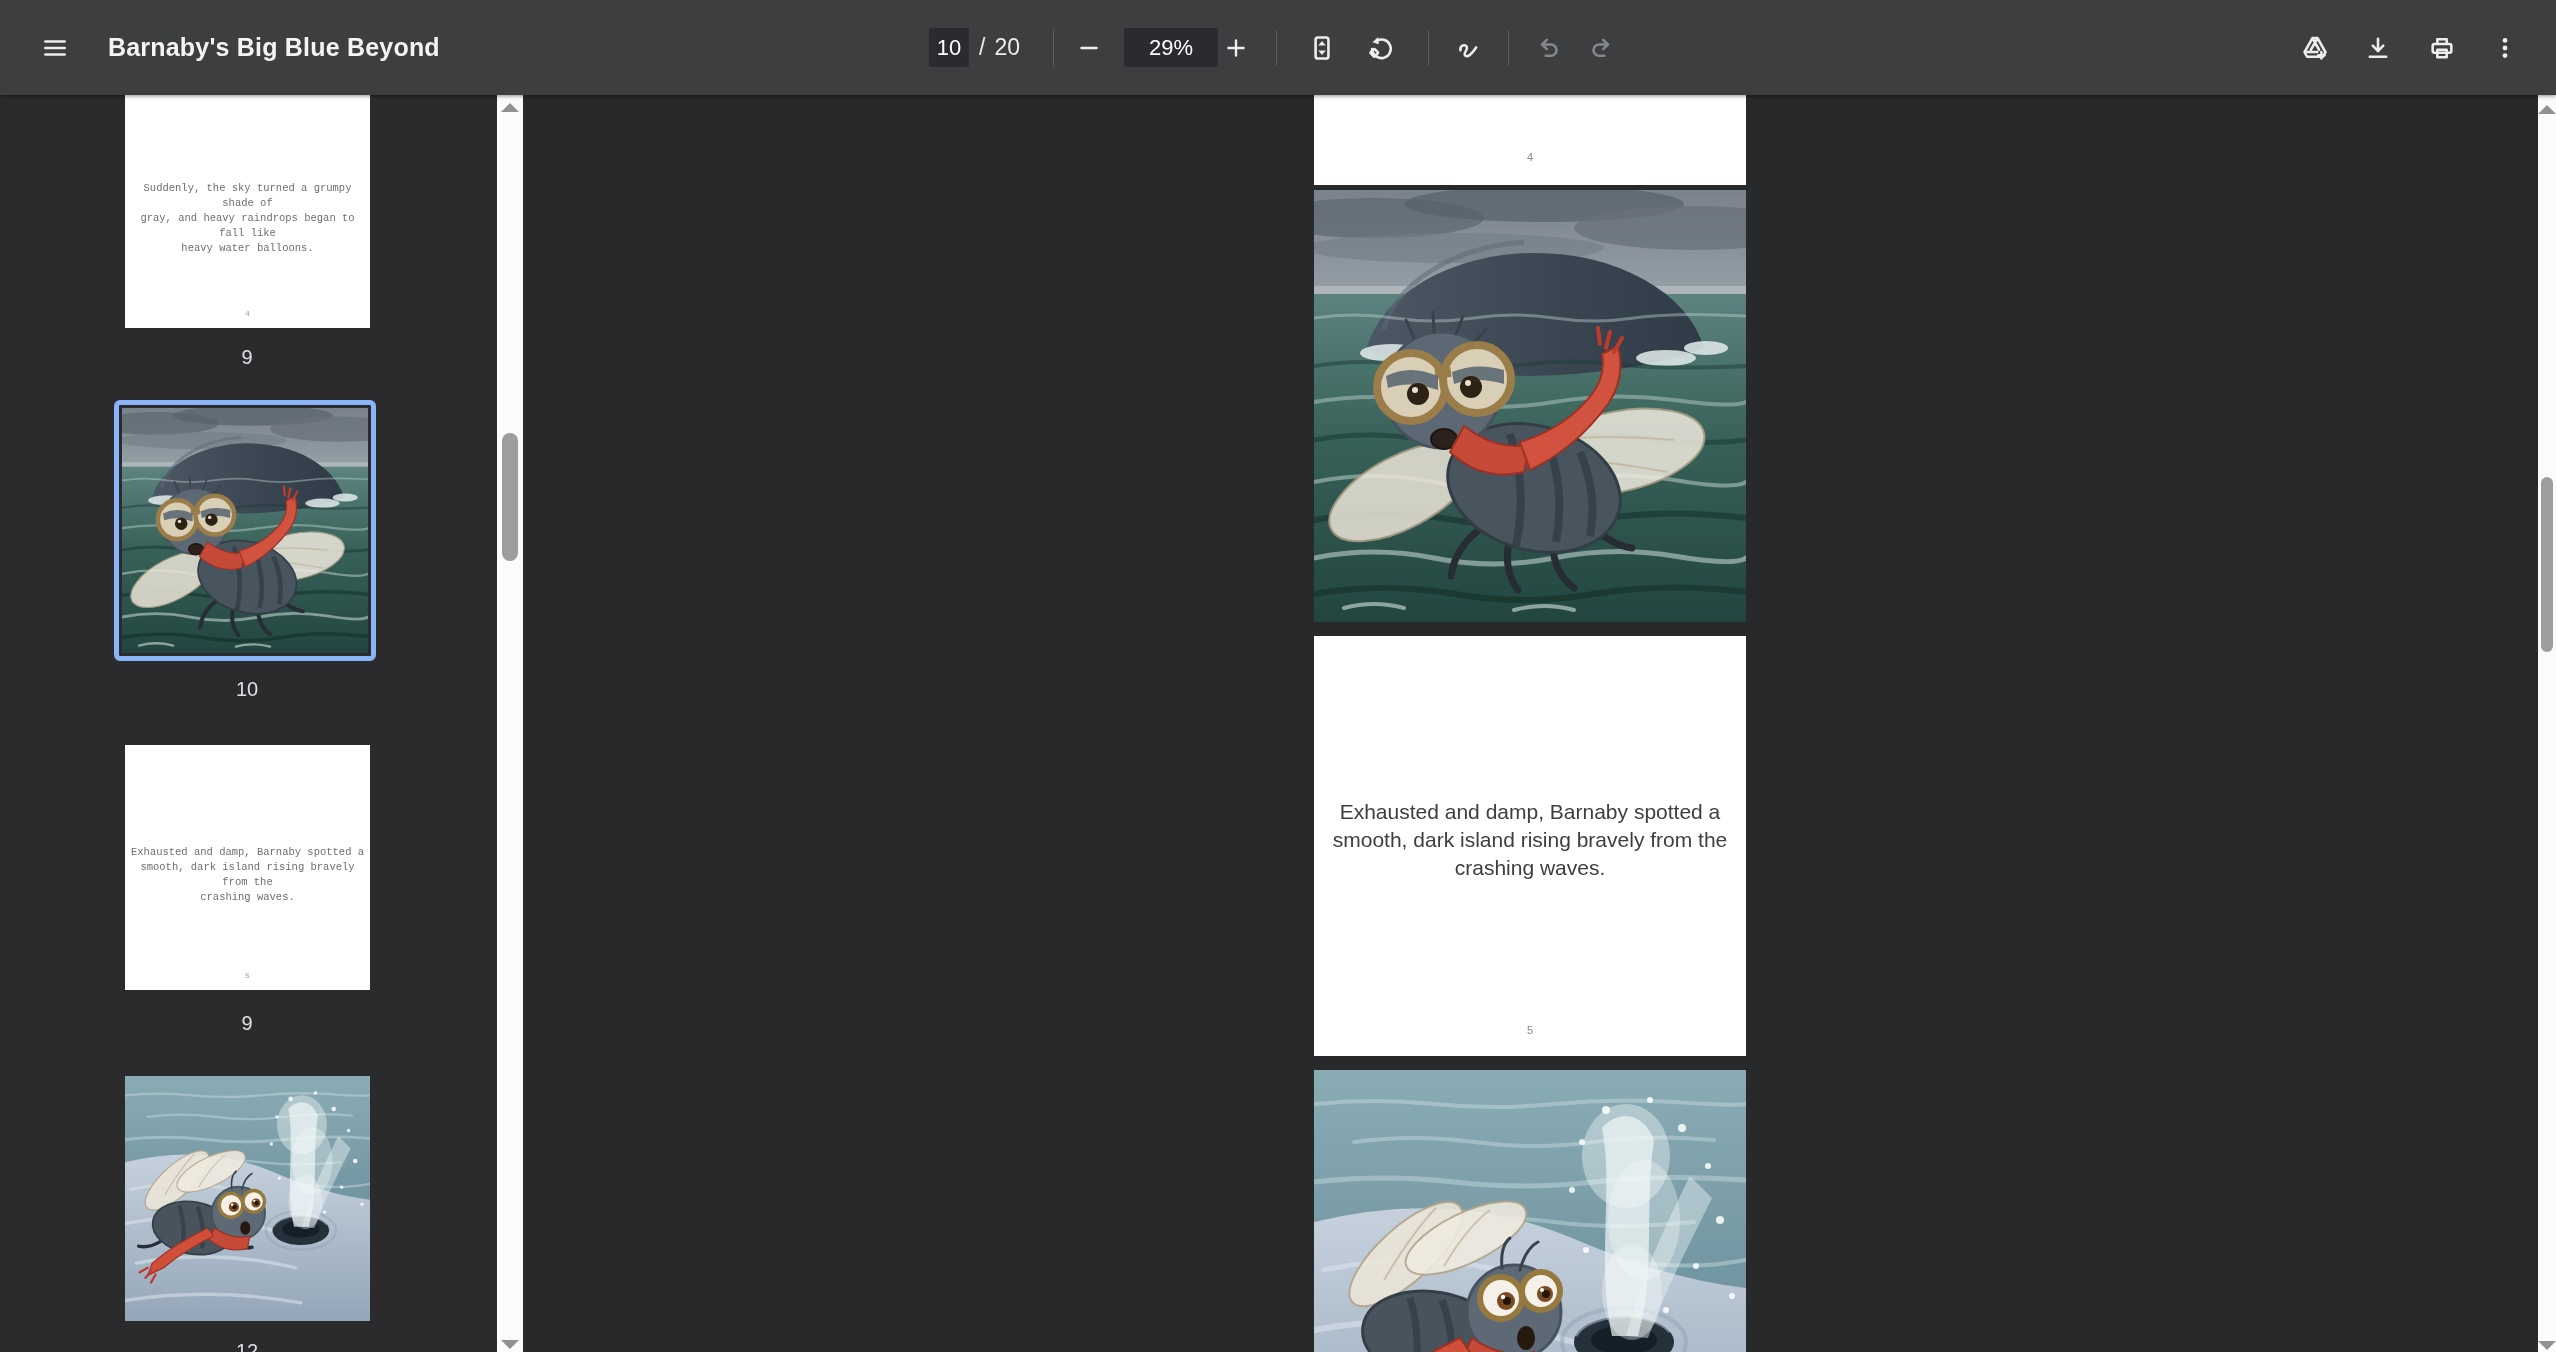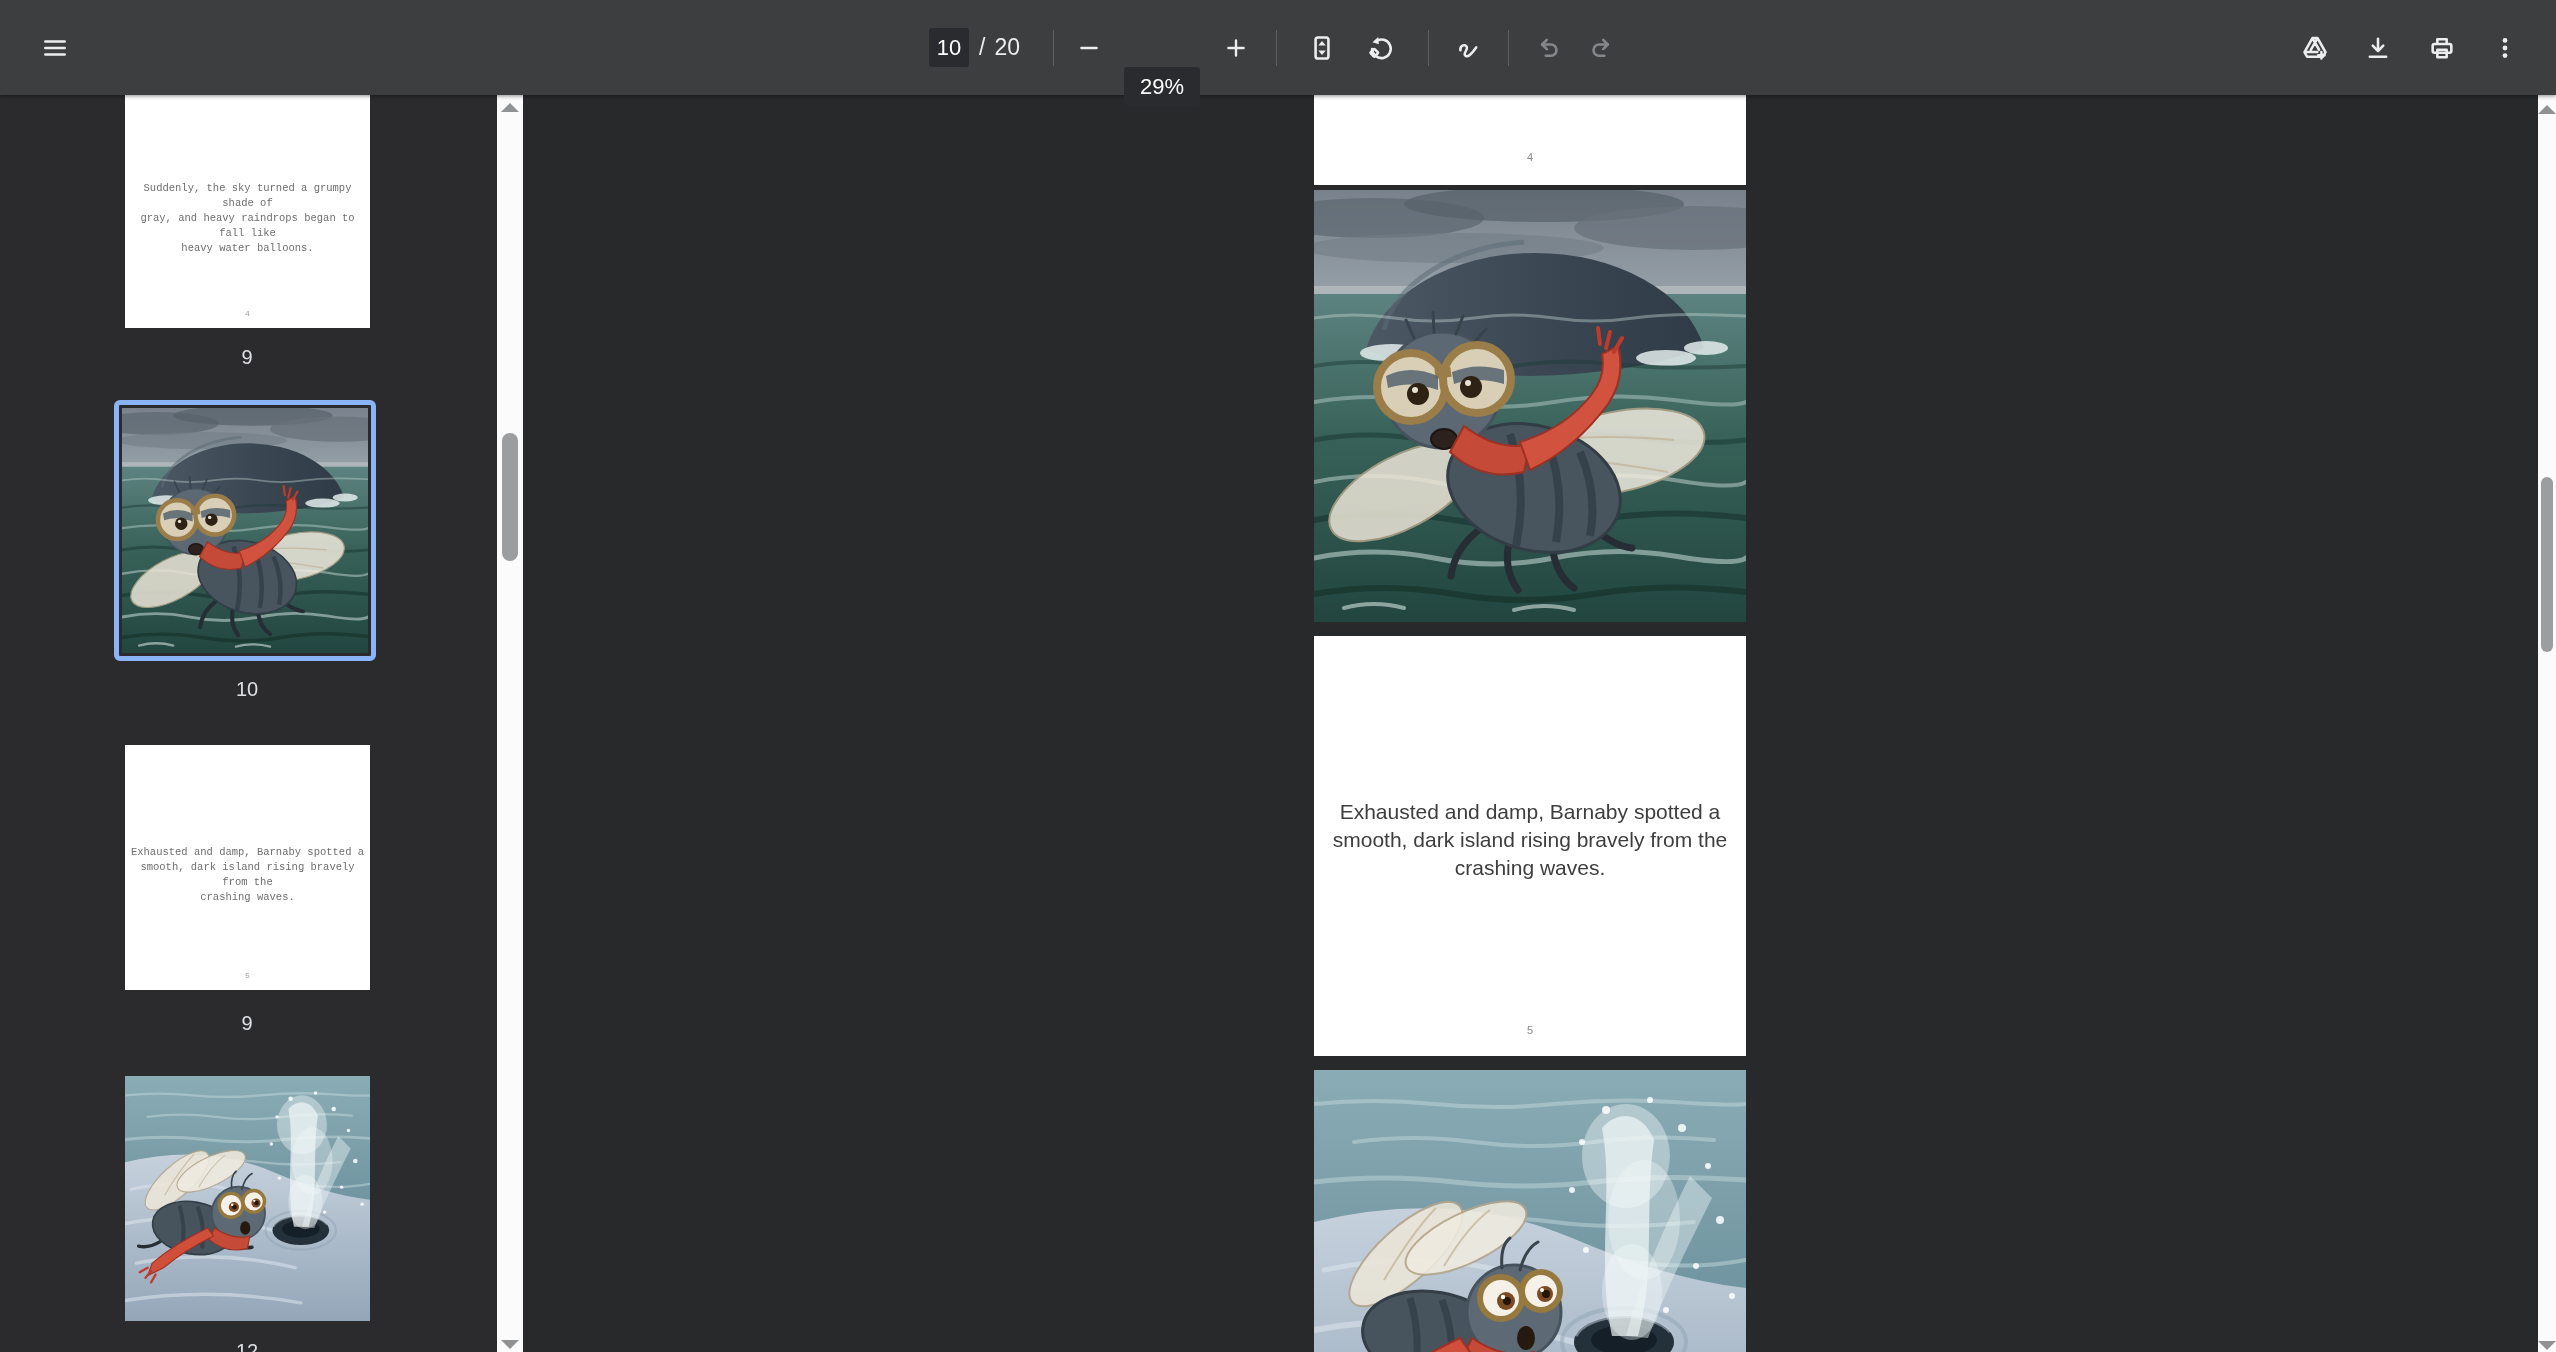--- a/index.html
+++ b/index.html
@@ -258,35 +258,36 @@
     </symbol>
   </defs>
 </svg>
 
 <header class="toolbar">
   <button class="tbtn" style="left:33px">
     <svg width="26" height="26" viewBox="0 0 24 24">
       <path d="M3 6 H21 M3 12 H21 M3 18 H21" stroke-width="2.4"></path>
     </svg>
   </button>
+  <div class="doc-title">Barnaby's Big Blue Beyond</div>
 
   <input class="tb-input" style="left: 929px; width: 40px;" value="10">
   <div class="page-group">
     <span>/</span>
     <span>20</span>
   </div>
 
   <div class="vsep" style="left:1053px"></div>
 
   <button class="tbtn" style="left:1067px">
     <svg width="26" height="26" viewBox="0 0 24 24">
         <path d="M5 12 H19" stroke-width="2.4"></path>
       </svg>
   </button>
-  <input class="tb-input" style="left: 1124px; width: 76px; margin-top: 39px;" value="29%">
+  <input class="tb-input" style="left: 1124px; width: 94px;" value="29%">
   <button class="tbtn" style="left:1214px">
     <svg width="26" height="26" viewBox="0 0 24 24">
         <path d="M12 5 V19 M5 12 H19" stroke-width="2.4"></path>
       </svg>
   </button>
 
   <div class="vsep" style="left:1276px"></div>
 
   <button class="tbtn" style="left:1300px">
     <svg width="28" height="28" viewBox="0 0 24 24">

